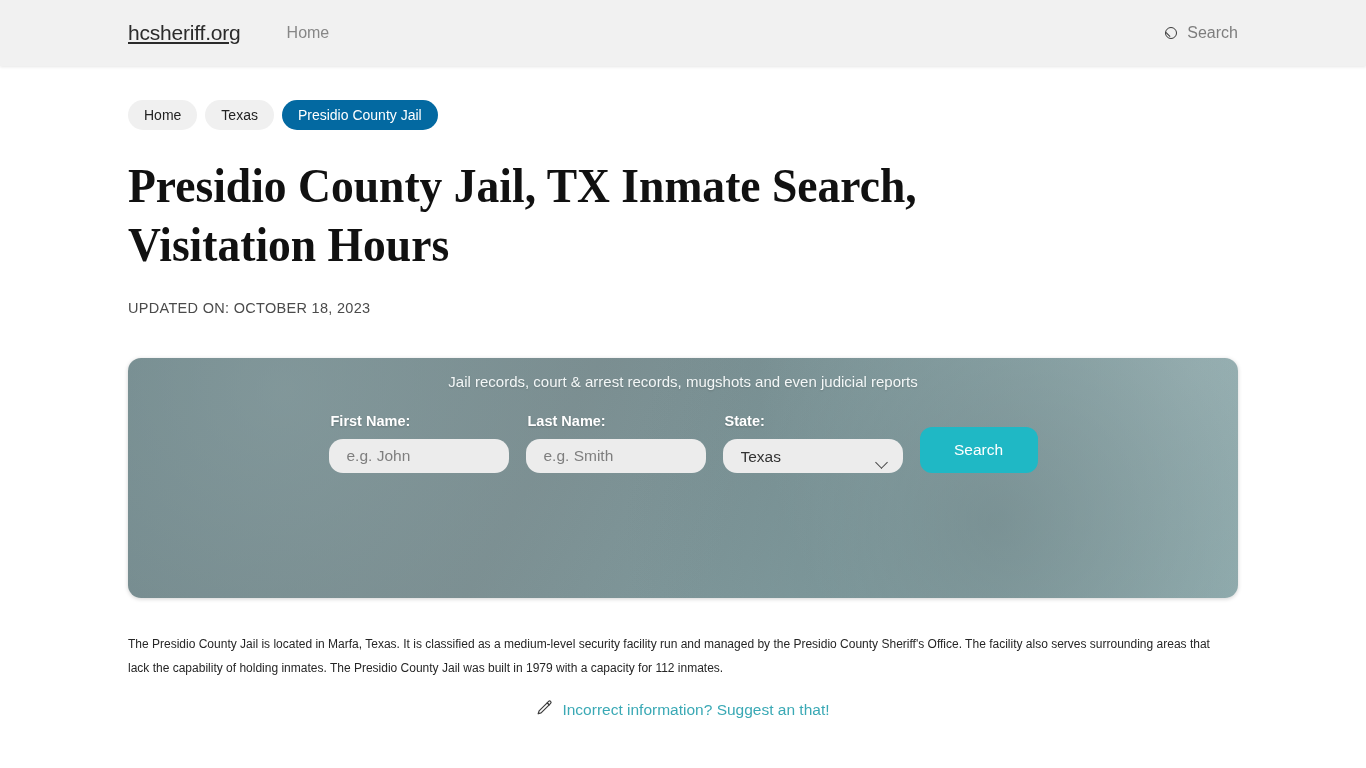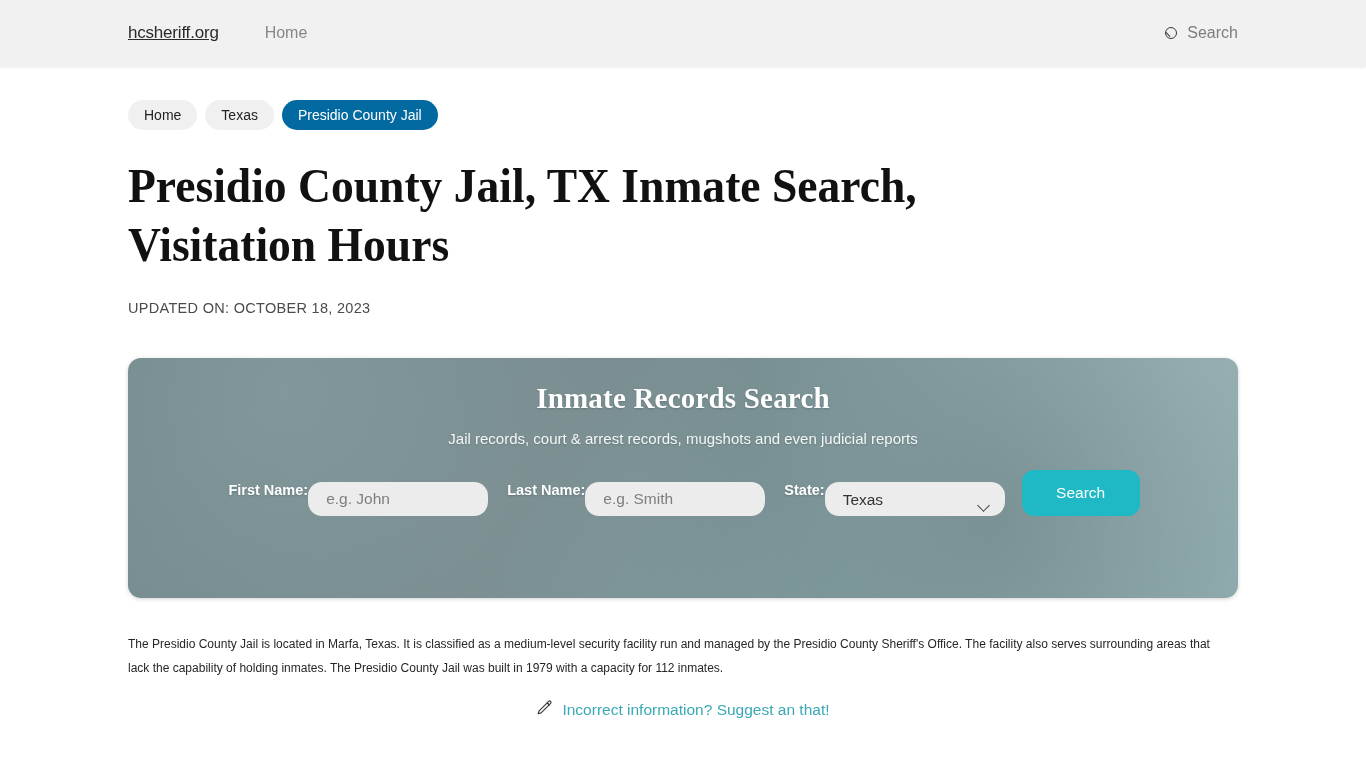--- a/index.html
+++ b/index.html
@@ -20,21 +20,21 @@
     align-items: center;
     box-shadow: 0 1px 3px rgba(0,0,0,0.10);
   }
   .header-inner {
     width: 100%;
     padding: 0 128px;
     display: flex;
     align-items: center;
   }
   .brand {
-    font-size: 17px;
+    font-size: 21px;
     color: #2b2b2b;
     letter-spacing: -0.2px;
     white-space: nowrap;
   }
   .nav-links { margin-left: 46px; display: flex; gap: 28px; }
   .nav-link {
     font-size: 16px;
     color: #878787;
     text-decoration: none;
     white-space: nowrap;
@@ -147,21 +147,21 @@
     text-shadow: 0 1px 2px rgba(0,0,0,0.16);
   }
 
   .form-row {
     margin-top: 23px;
     display: flex;
     justify-content: center;
     align-items: flex-end;
     gap: 17px;
   }
-  .field { display: flex; flex-direction: row; }
+  .field { display: flex; flex-direction: column; }
   .field-label {
     font-size: 14.5px;
     color: #ffffff;
     margin-bottom: 10px;
     margin-left: 2px;
     text-shadow: 0 1px 2px rgba(0,0,0,0.2);
     font-weight: 600;
   }
   .text-input, .state-select {
     width: 180px;
@@ -250,21 +250,20 @@
     <a class="crumb" href="#">Home</a>
     <a class="crumb" href="#">Texas</a>
     <span class="crumb current">Presidio County Jail</span>
   </div>
 
   <h1 class="page-title">Presidio County Jail, TX Inmate Search, Visitation Hours</h1>
 
   <div class="updated">UPDATED ON: OCTOBER 18, 2023</div>
 
   <section class="search-panel">
-    <h2 class="panel-title">Inmate Records Search</h2>
     <p class="panel-sub">Jail records, court &amp; arrest records, mugshots and even judicial reports</p>
 
     <form class="form-row">
       <div class="field">
         <label class="field-label">First Name:</label>
         <input class="text-input" type="text" placeholder="e.g. John" style="">
       </div>
 
       <div class="field">
         <label class="field-label">Last Name:</label>

